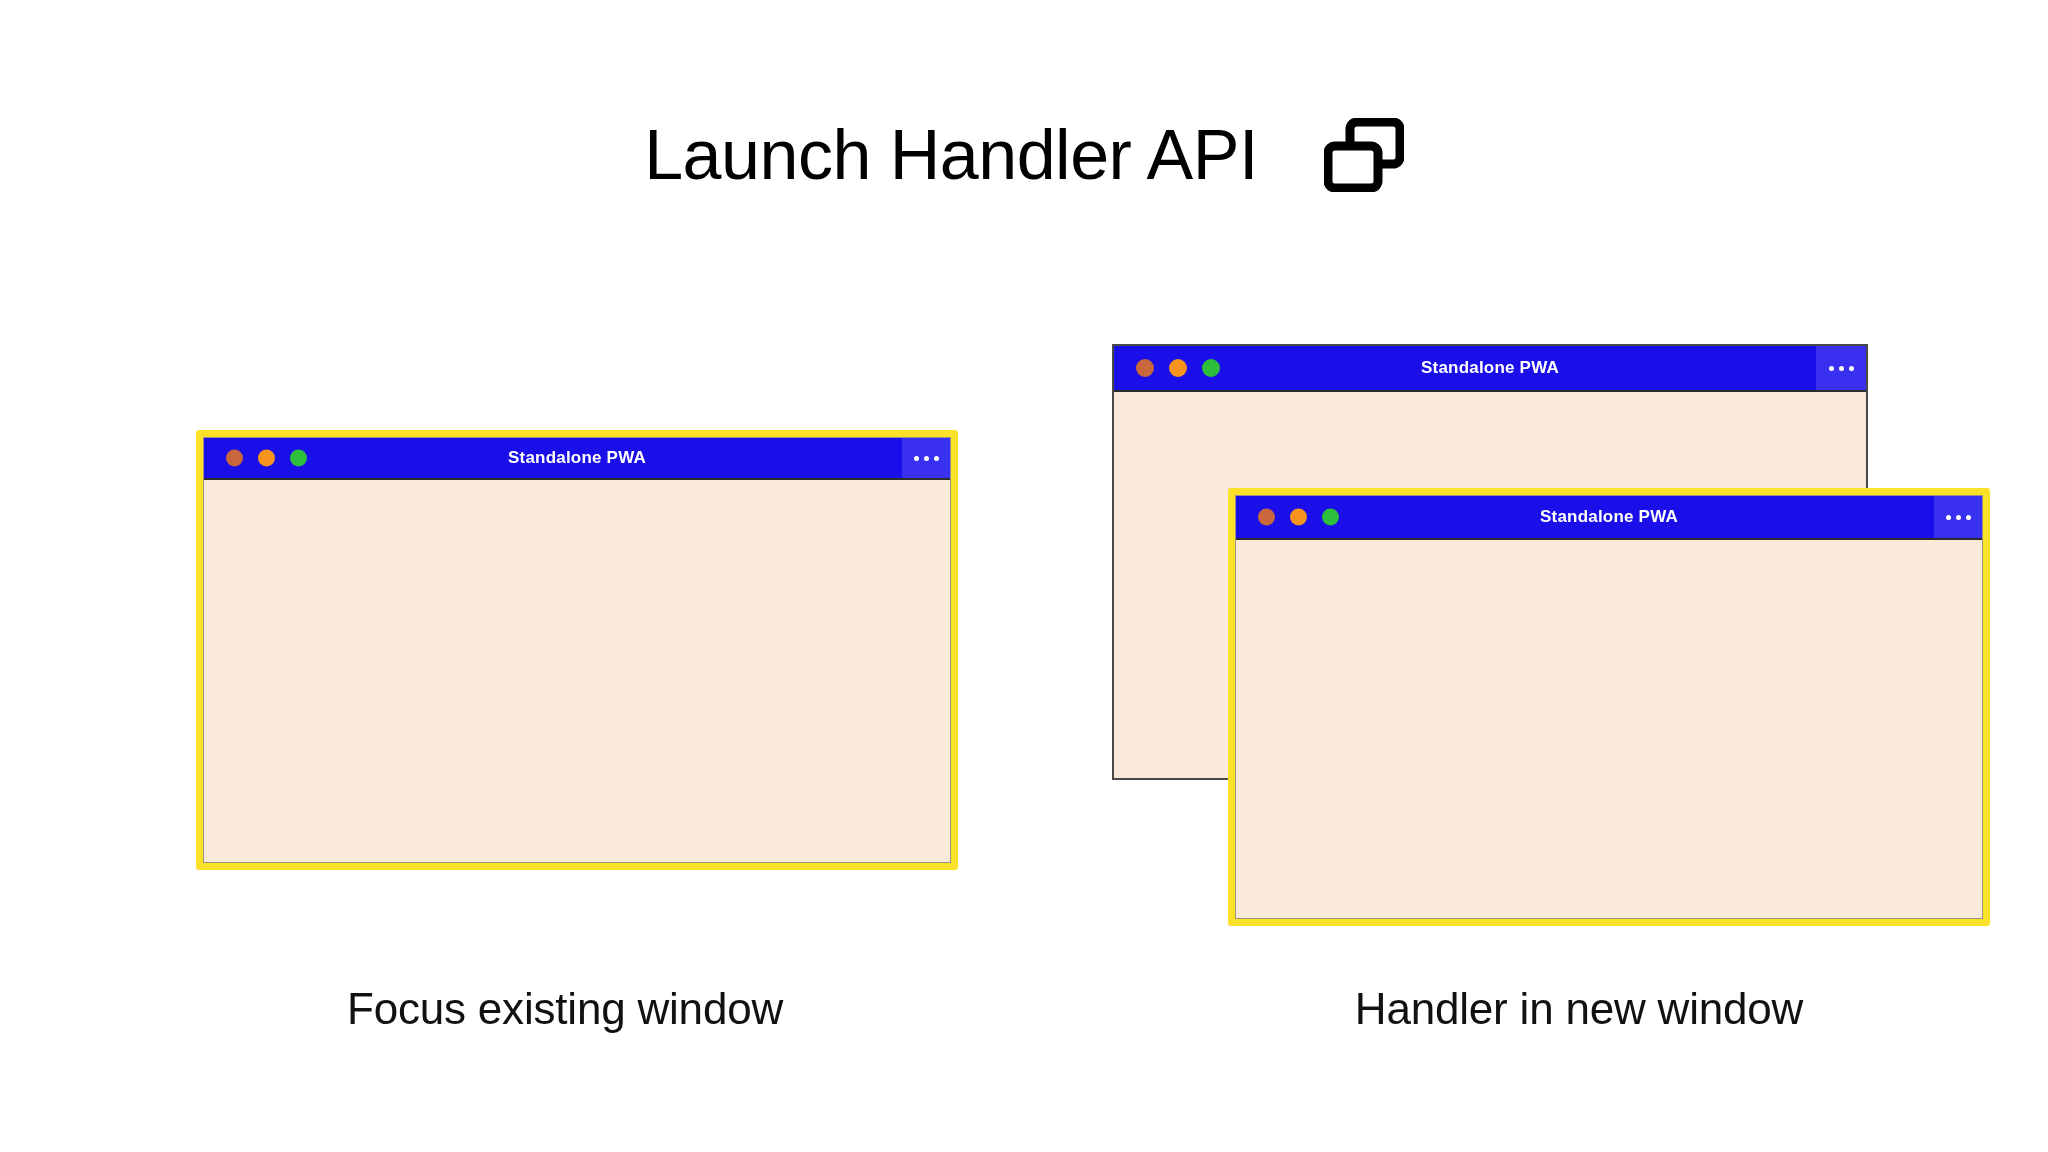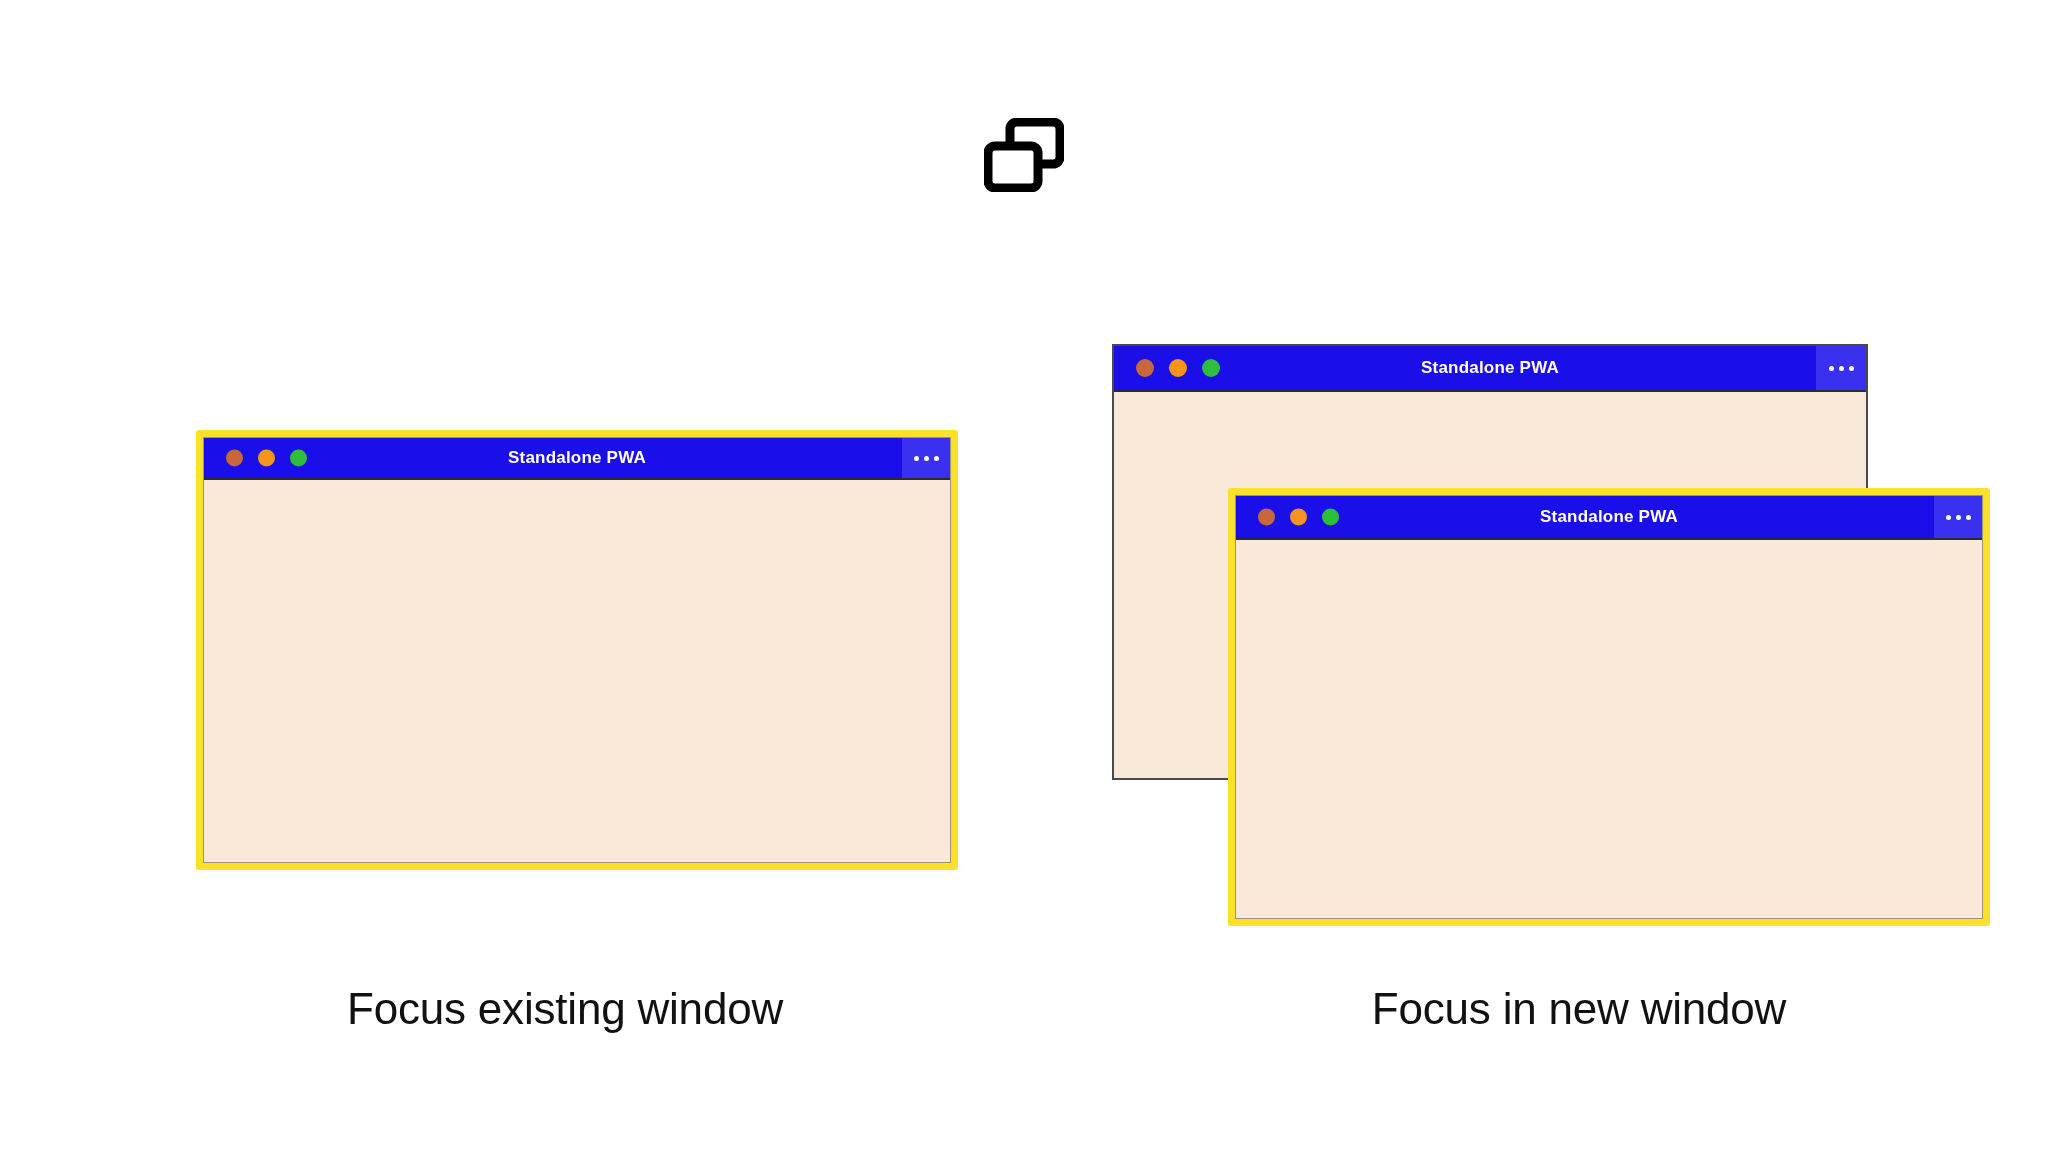--- a/index.html
+++ b/index.html
@@ -177,20 +177,21 @@
     text-align: center;
     margin-top: 32px;
   }
   #caption-left  { left: 0;    top: 952px; width: 1130px; }
   #caption-right { left: 1110px; top: 952px; width: 938px; }
 </style>
 </head>
 <body>
 
 <div class="header">
+  <div class="page-title">Launch Handler API</div>
   <span>
     <svg class="header-icon" viewBox="0 0 80 74" xmlns="http://www.w3.org/2000/svg">
       <rect x="26" y="4" width="50" height="42" rx="7" ry="7" fill="none" stroke="#000000" stroke-width="9"></rect>
       <rect x="4" y="28" width="50" height="42" rx="7" ry="7" fill="#ffffff" stroke="#000000" stroke-width="9"></rect>
     </svg>
   </span>
 </div>
 
 <div class="window highlighted" id="window-left">
   <div class="window-inner">
@@ -243,13 +244,13 @@
         <span class="mdot"></span>
         <span class="mdot"></span>
         <span class="mdot"></span>
       </div>
     </div>
     <div class="window-content"></div>
   </div>
 </div>
 
 <div class="caption" id="caption-left">Focus existing window</div>
-<div class="caption" id="caption-right">Focus in new window</div>
+<div class="caption" id="caption-right">Handler in new window</div>
 
 </body></html>

